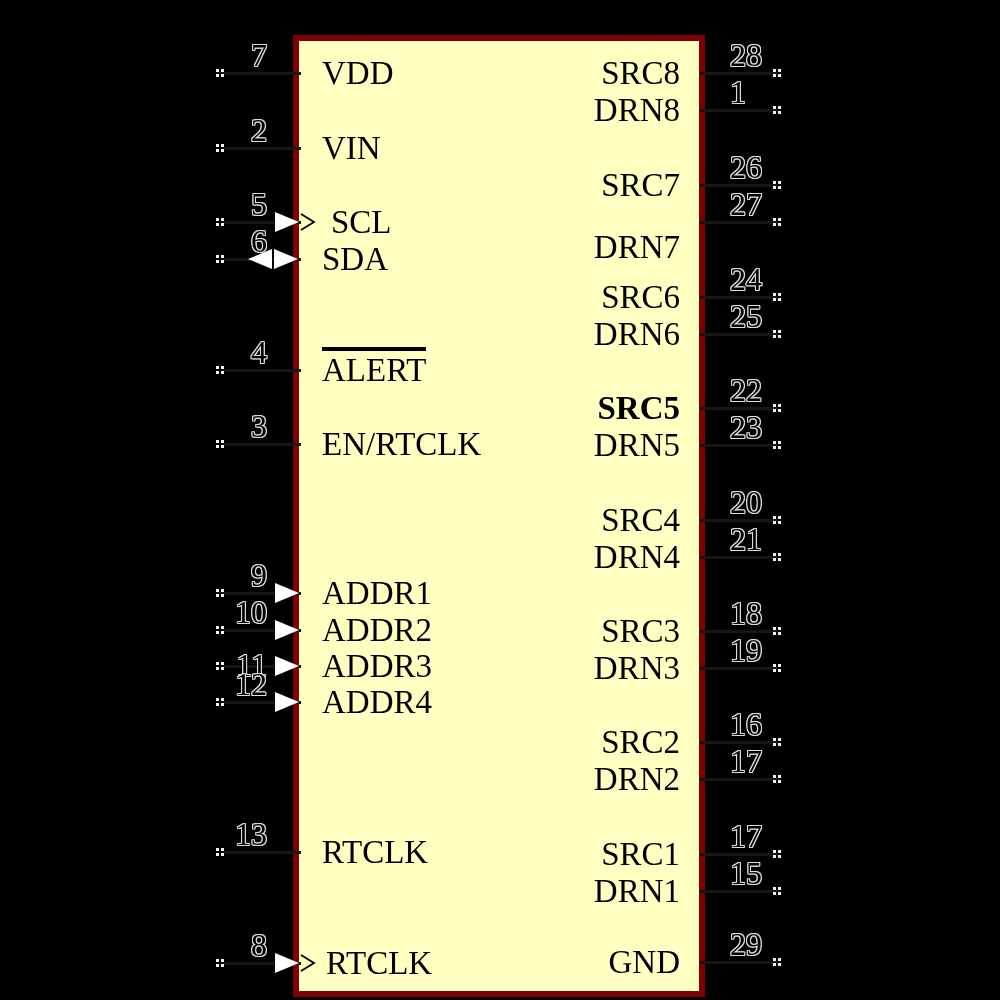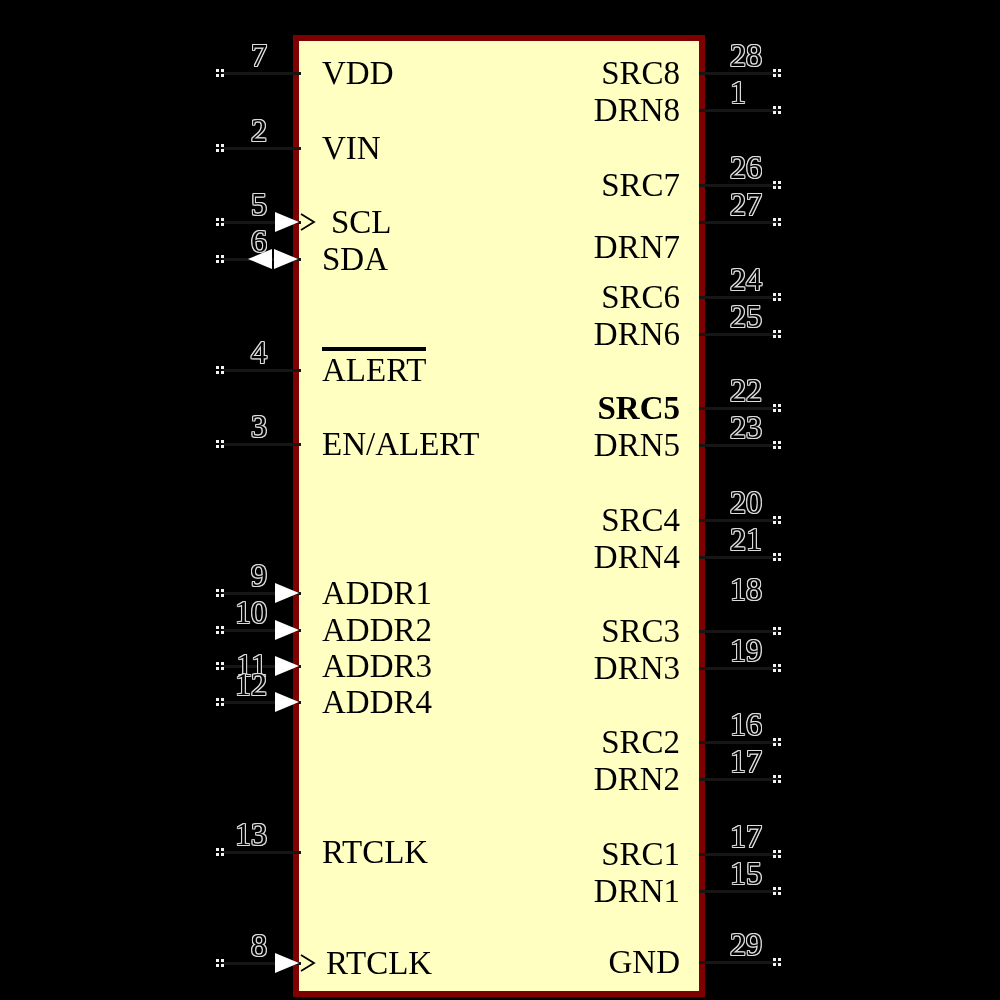--- a/index.html
+++ b/index.html
@@ -74,21 +74,21 @@
       <div class="pin-label" style="top: 242px; left: 322px;">SDA</div>
       <div class="arrow-left" style="left: 248px; top: 249px;"></div>
       <div class="arrow-right" style="left: 274px; top: 249px;"></div>
       <div class="pin-stub" style="left: 222px; top: 369px;"></div>
       <div class="junction" style="left: 216px; top: 366px;"></div>
       <div class="pin-number left" style="top: 336px;">4</div>
       <div class="pin-label has-overline" style="top: 347px; left: 322px;">ALERT</div>
       <div class="pin-stub" style="left: 222px; top: 443px;"></div>
       <div class="junction" style="left: 216px; top: 440px;"></div>
       <div class="pin-number left" style="top: 410px;">3</div>
-      <div class="pin-label" style="top: 427px; left: 322px;">EN/ALERT</div>
+      <div class="pin-label" style="top: 427px; left: 322px;">EN/RTCLK</div>
       <div class="pin-stub" style="left: 222px; top: 592px;"></div>
       <div class="junction" style="left: 216px; top: 589px;"></div>
       <div class="pin-number left" style="top: 559px;">9</div>
       <div class="pin-label" style="top: 576px; left: 322px;">ADDR1</div>
       <div class="arrow-right" style="left: 275px; top: 583px;"></div>
       <div class="pin-stub" style="left: 222px; top: 629px;"></div>
       <div class="junction" style="left: 216px; top: 626px;"></div>
       <div class="pin-number left" style="top: 596px;">10</div>
       <div class="pin-label" style="top: 613px; left: 322px;">ADDR2</div>
       <div class="arrow-right" style="left: 275px; top: 620px;"></div>
@@ -149,21 +149,21 @@
       <div class="pin-stub" style="left: 699px; top: 519px;"></div>
       <div class="junction" style="left: 773px; top: 516px;"></div>
       <div class="pin-number right" style="top: 486px;">20</div>
       <div class="pin-label right" style="top: 503px;">SRC4</div>
       <div class="pin-stub" style="left: 699px; top: 556px;"></div>
       <div class="junction" style="left: 773px; top: 553px;"></div>
       <div class="pin-number right" style="top: 523px;">21</div>
       <div class="pin-label right" style="top: 540px;">DRN4</div>
       <div class="pin-stub" style="left: 699px; top: 630px;"></div>
       <div class="junction" style="left: 773px; top: 627px;"></div>
-      <div class="pin-number right" style="top: 573px;">18</div>
+      <div class="pin-number right" style="top: 597px;">18</div>
       <div class="pin-label right" style="top: 614px;">SRC3</div>
       <div class="pin-stub" style="left: 699px; top: 667px;"></div>
       <div class="junction" style="left: 773px; top: 664px;"></div>
       <div class="pin-number right" style="top: 634px;">19</div>
       <div class="pin-label right" style="top: 651px;">DRN3</div>
       <div class="pin-stub" style="left: 699px; top: 741px;"></div>
       <div class="junction" style="left: 773px; top: 738px;"></div>
       <div class="pin-number right" style="top: 708px;">16</div>
       <div class="pin-label right" style="top: 725px;">SRC2</div>
       <div class="pin-stub" style="left: 699px; top: 778px;"></div>

